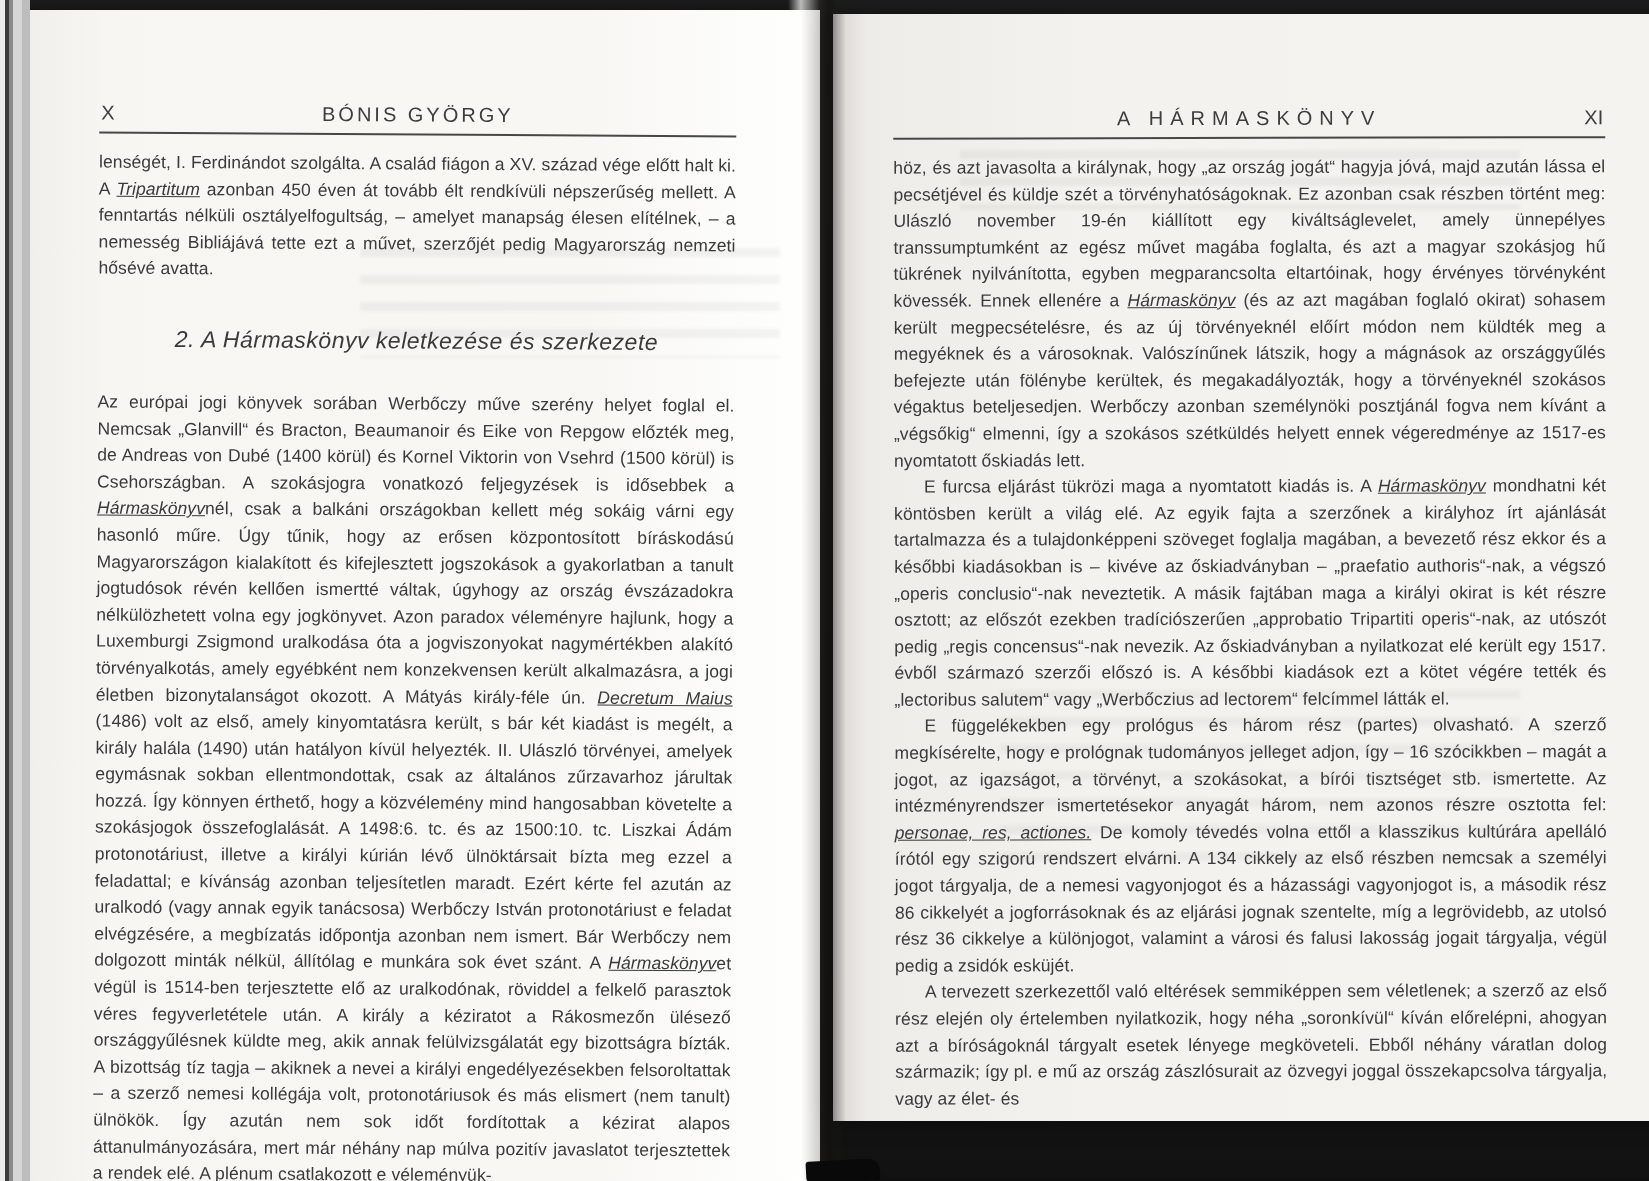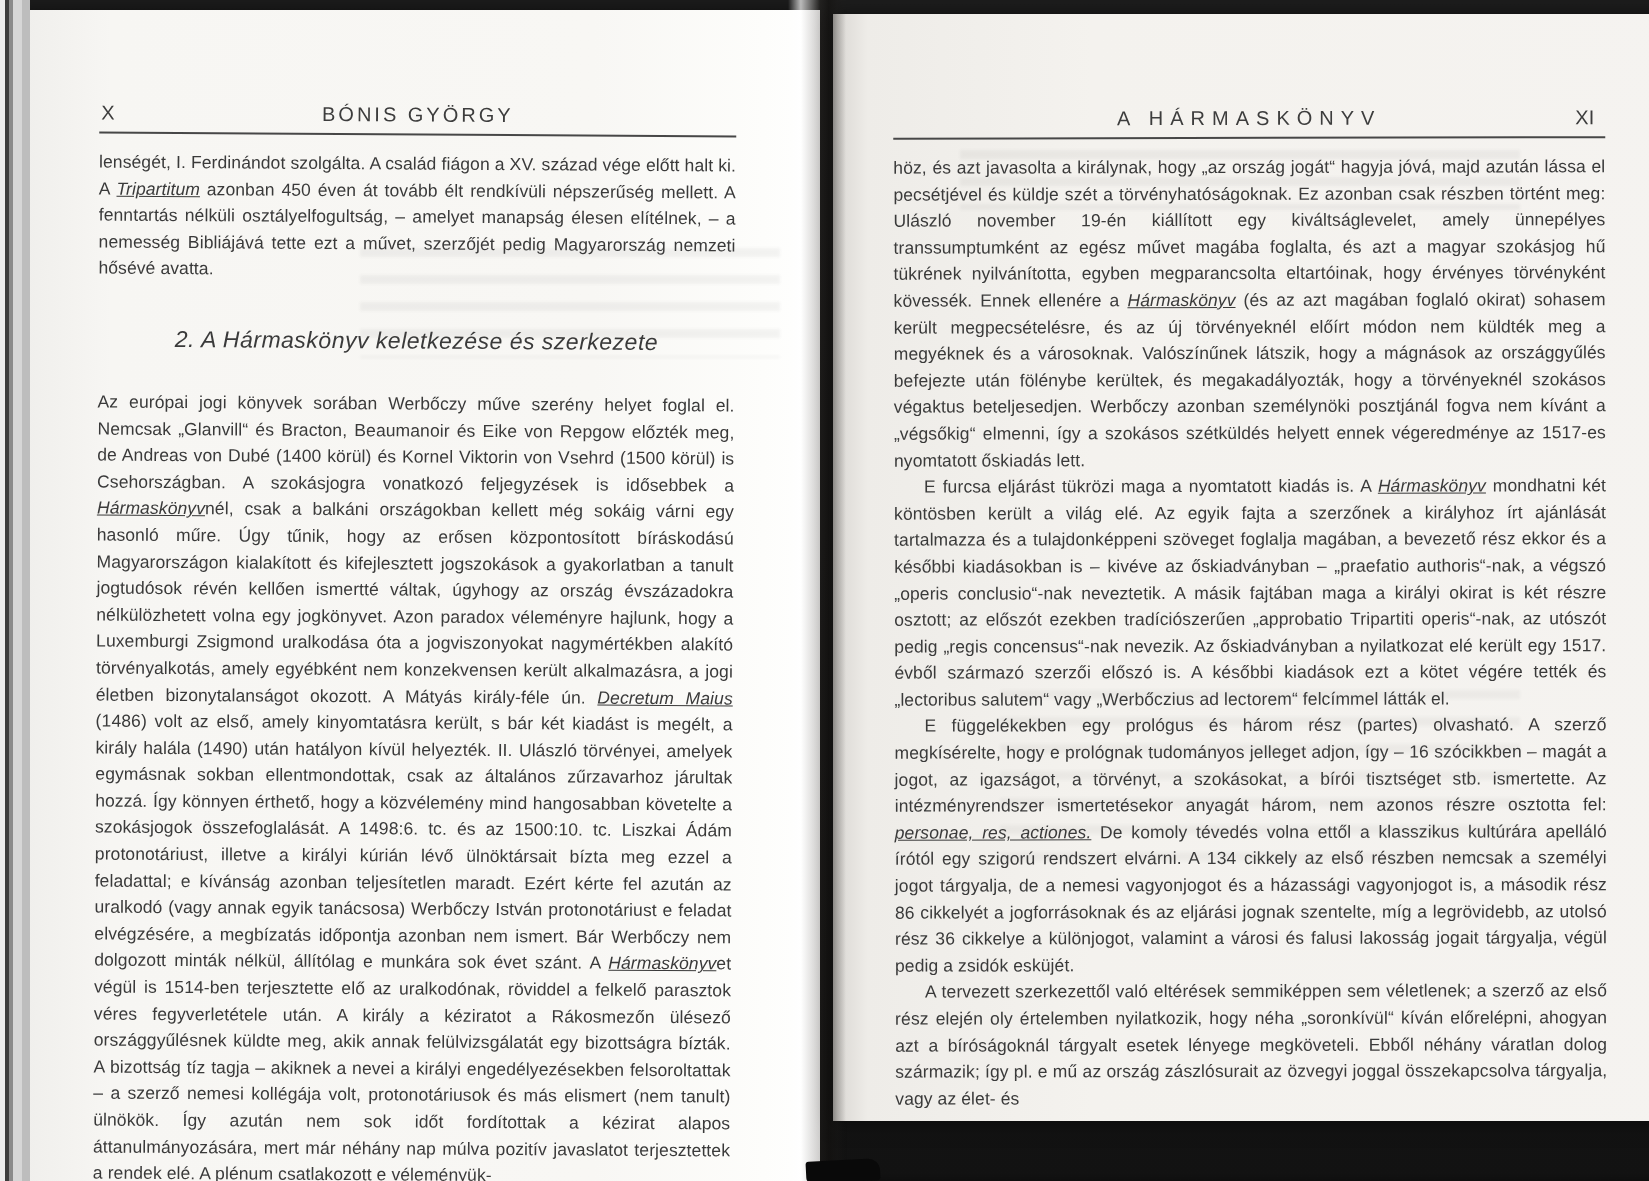--- a/index.html
+++ b/index.html
@@ -17,21 +17,21 @@
     background:linear-gradient(90deg,#d8d5d1 0%,#eeece8 4%,#f4f2ee 30%,#f5f3f0 100%);padding-left:48px;}
   .gutter{position:absolute;left:788px;top:0;bottom:0;width:58px;z-index:4;pointer-events:none;
     background:linear-gradient(90deg,rgba(255,255,255,0) 0%,rgba(255,255,255,.7) 22%,
                rgba(60,55,50,.25) 55%,rgba(20,18,16,.55) 70%,rgba(30,28,26,.25) 85%,rgba(0,0,0,0) 100%);}
   .page-inner{position:relative;height:100%;box-sizing:border-box;}
   .page-left .page-inner{padding:92px 83px 0 86px;transform:rotate(.35deg);transform-origin:40% 0;}
   .page-right .page-inner{padding:92px 92px 0 12px;transform:rotate(-.12deg);transform-origin:40% 0;}
 
   .running-head{position:relative;height:26px;color:#3d3d3d;font-size:20px;line-height:24px;}
   .running-head .pagenum-left{position:absolute;left:2px;top:0;}
-  .running-head .pagenum-right{position:absolute;right:11px;top:0;}
+  .running-head .pagenum-right{position:absolute;right:2px;top:0;}
   .running-head .runtitle{position:absolute;left:0;right:0;text-align:center;letter-spacing:3px;}
   .page-right .running-head .runtitle{letter-spacing:7px;}
   .rule{height:2px;background:#474747;margin-top:5px;}
 
   .body-par{margin:0;font-size:17.5px;line-height:26.6px;color:#3a3a3a;text-align:justify;
             letter-spacing:.1px;}
   .body-par em{font-style:italic;text-decoration:underline;}
   .first-par{margin-top:15px;}
   .indent{text-indent:30px;}
   .section-heading{margin:44px 0 36px 0;font-size:23px;font-weight:400;font-style:italic;

